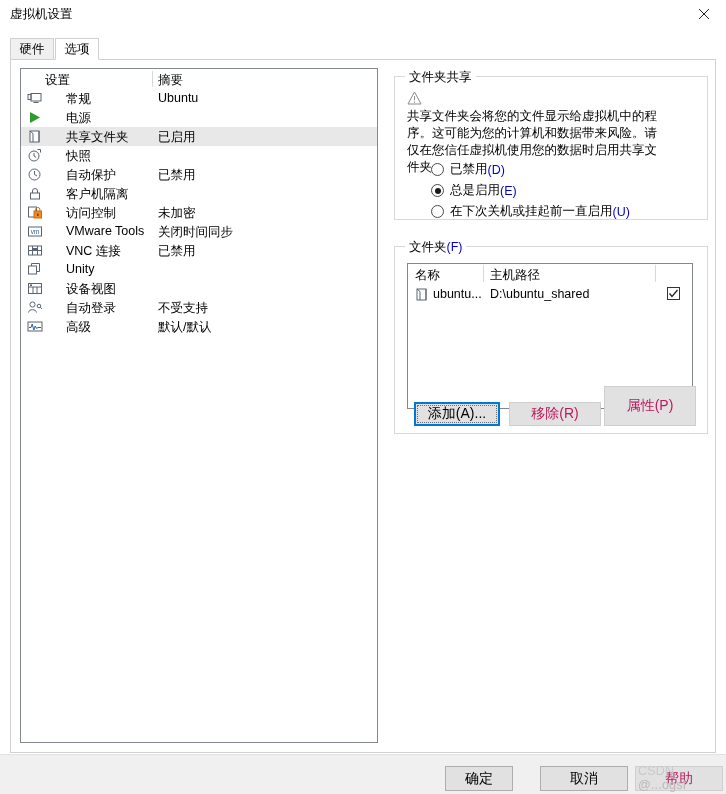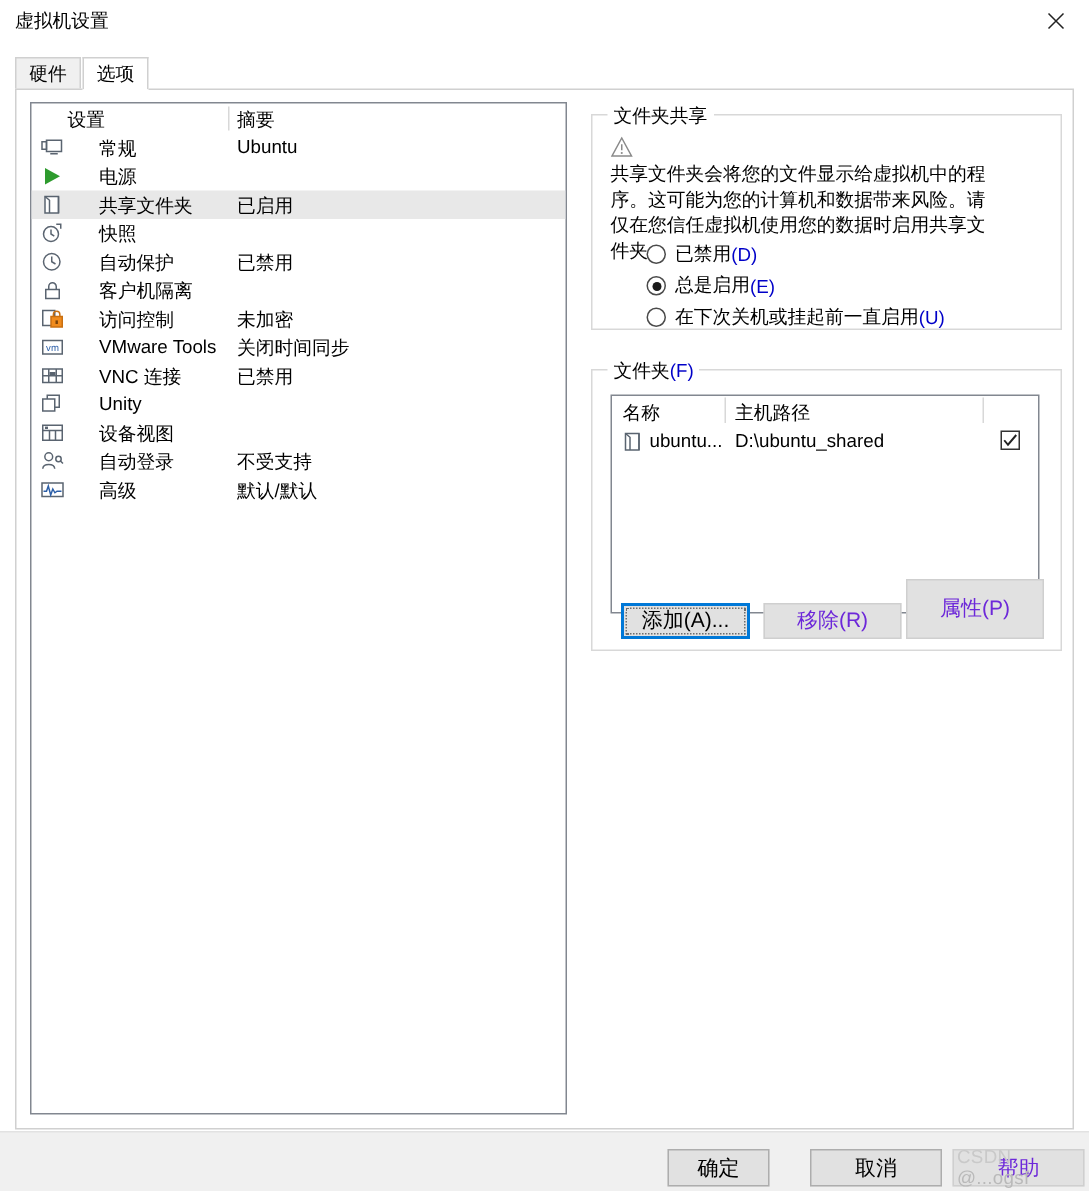--- a/index.html
+++ b/index.html
@@ -188,21 +188,21 @@
     position: absolute;
     box-sizing: border-box;
     display: flex; align-items: center; justify-content: center;
     font-size: 14px;
     background: #e1e1e1;
     border: 1px solid #adadad;
     color: #000;
     cursor: default;
     white-space: nowrap;
   }
-  .btn.disabled { color: #6d28d9; background: #e1e1e1; border-color: #cfcfcf; }
+  .btn.disabled { color: #be185d; background: #e1e1e1; border-color: #cfcfcf; }
   .btn.focused {
     background: #e1e1e1;
     border: 2px solid #0078d7;
   }
   .btn.focused .focus-ring {
     position: absolute; left: 1px; top: 1px; right: 1px; bottom: 1px;
     border: 1px dotted #6d6d6d;
   }
   #btn-add { left: 414px; top: 402px; width: 86px; height: 24px; z-index: 5; }
   #btn-remove { left: 509px; top: 402px; width: 92px; height: 24px; z-index: 5; }

